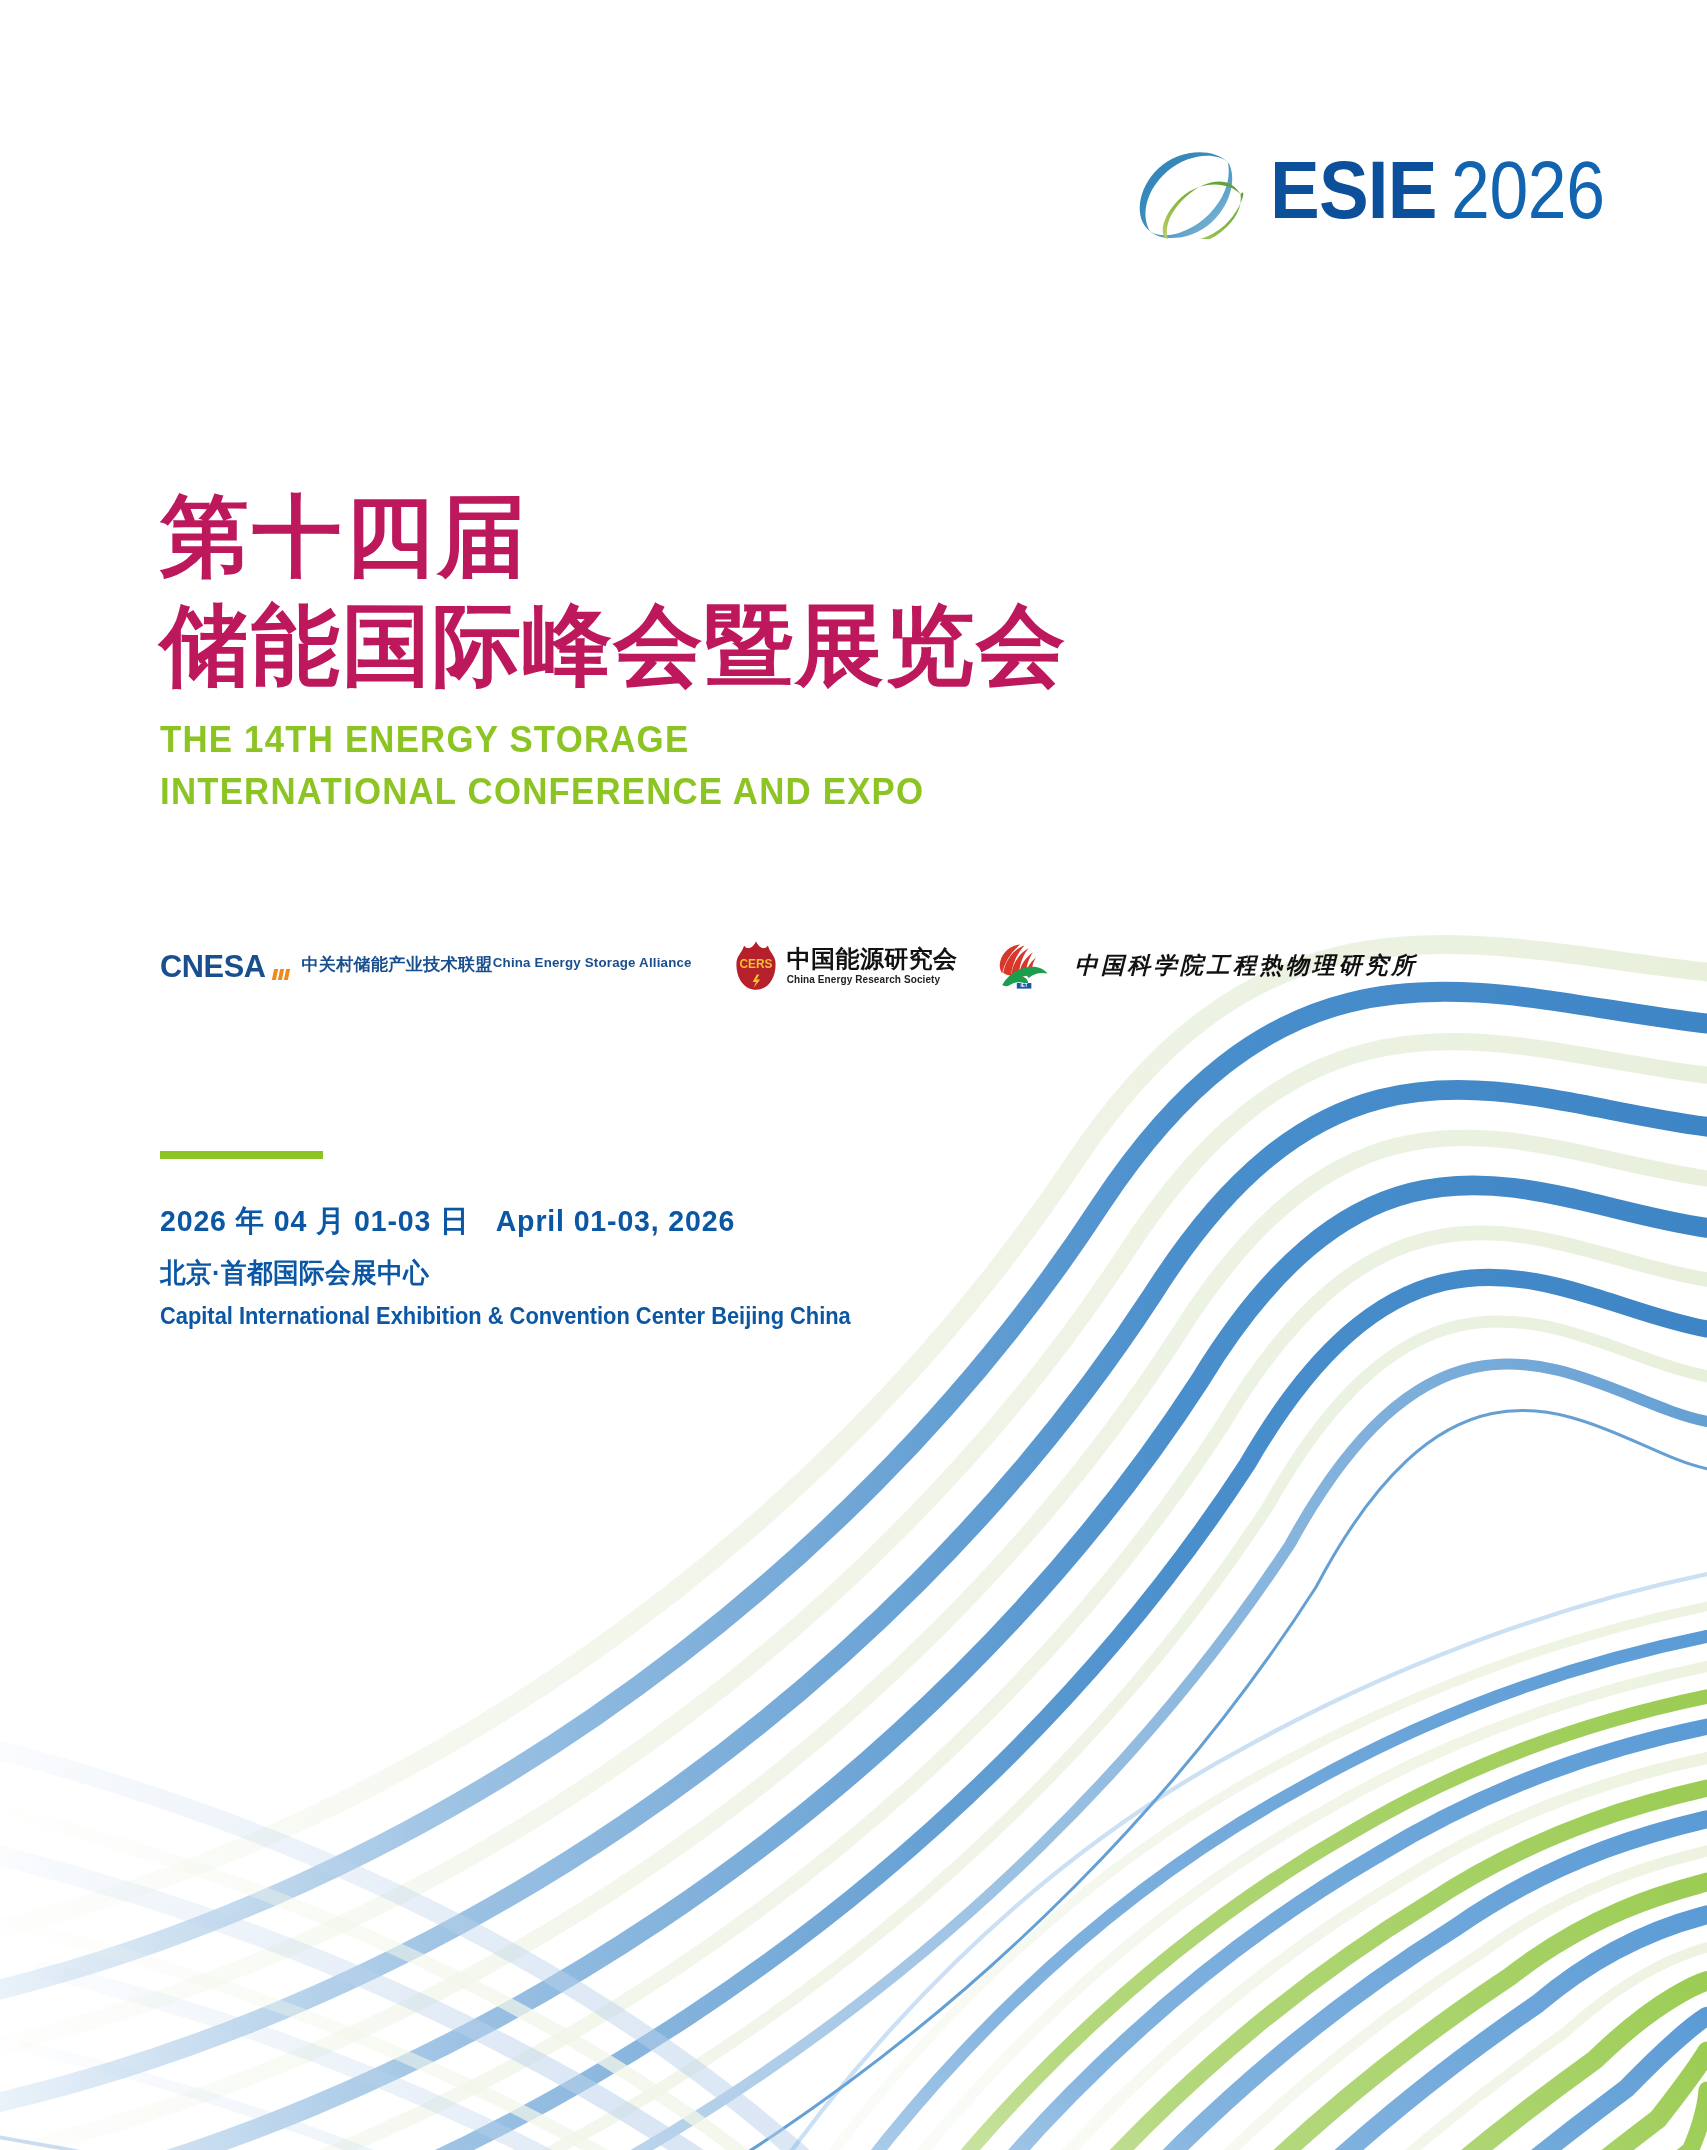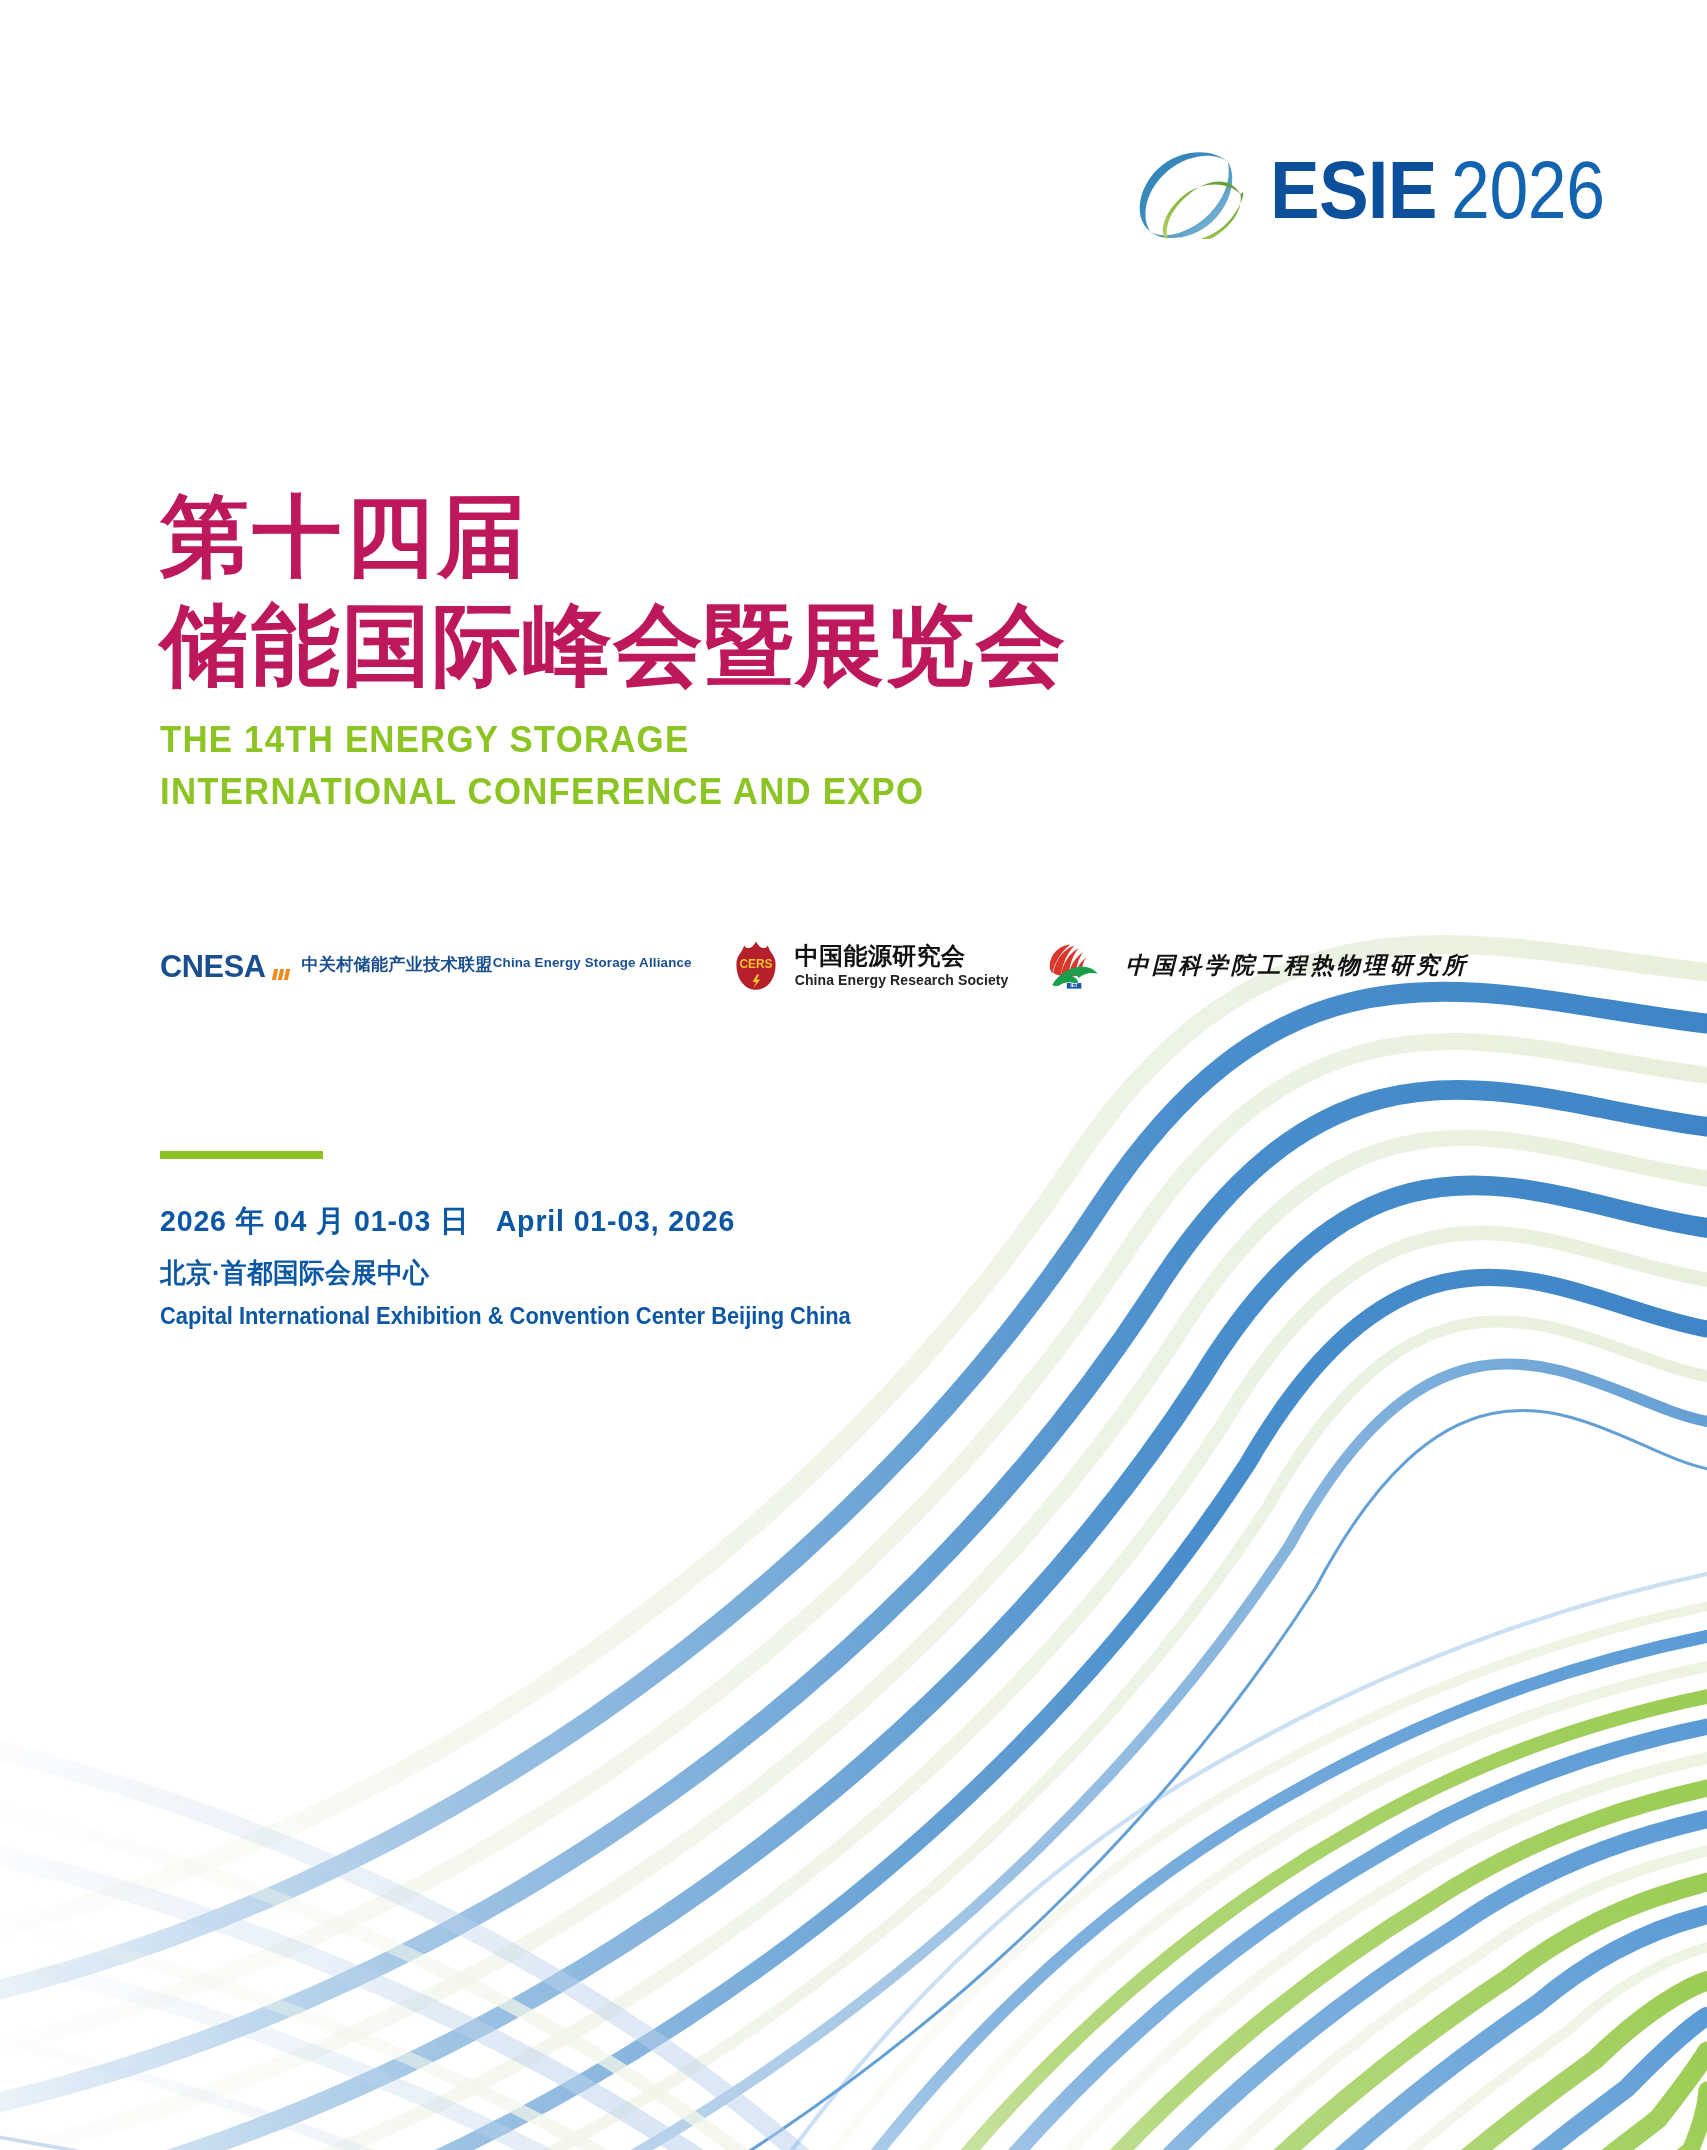--- a/index.html
+++ b/index.html
@@ -58,25 +58,25 @@
     font-family:"Liberation Sans","DejaVu Sans",sans-serif;line-height:1;
     transform:scaleX(.96);transform-origin:left center;
   }
   .cnesa-bars{display:flex;gap:1.7px;align-self:flex-end;margin-bottom:1.7px;margin-left:-2.6px;}
   .cnesa-bars i{display:block;width:3.9px;height:11.2px;background:#F08A1C;transform:skewX(-12deg);}
   .cnesa-text{display:flex;justify-content:center;margin-left:6.9px;}
   .cnesa-cn{font-size:17px;font-weight:700;color:#1A4F8F;letter-spacing:0.4px;line-height:1.2;white-space:nowrap;}
   .cnesa-en{font-size:13.3px;font-weight:700;color:#1A4F8F;letter-spacing:0.2px;line-height:1.25;white-space:nowrap;}
 
   
-  .cers{margin-left:41px;gap:16px;}
+  .cers{margin-left:41px;gap:8px;}
   .cers-mark{width:46px;height:51px;flex:0 0 auto;}
   .cers-text{display:flex;flex-direction:column;justify-content:center;}
   .cers-cn{font-size:24px;font-weight:600;color:#111;letter-spacing:0.4px;line-height:1.2;white-space:nowrap;}
-  .cers-en{font-size:14px;font-weight:600;color:#222;letter-spacing:0.1px;line-height:1.3;white-space:nowrap;}
+  .cers-en{font-size:10px;font-weight:600;color:#222;letter-spacing:0.1px;line-height:1.3;white-space:nowrap;}
 
   
   .iet{margin-left:38px;gap:22px;}
   .iet-mark{width:57px;height:47px;flex:0 0 auto;}
   .iet-cn{
     font-size:23px;font-weight:600;color:#111;letter-spacing:3.4px;white-space:nowrap;
     font-family:"Liberation Serif","DejaVu Serif",serif;font-style:italic;
   }
 
   

